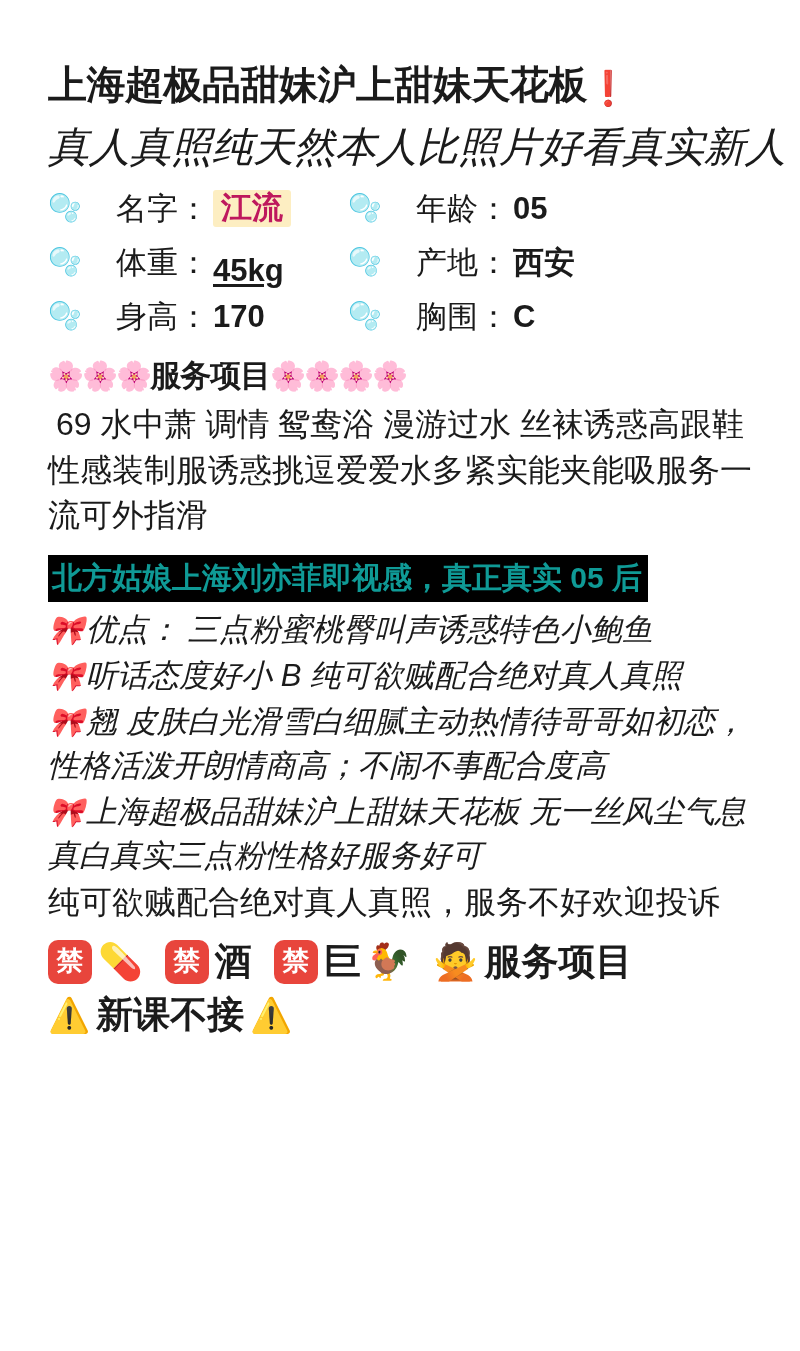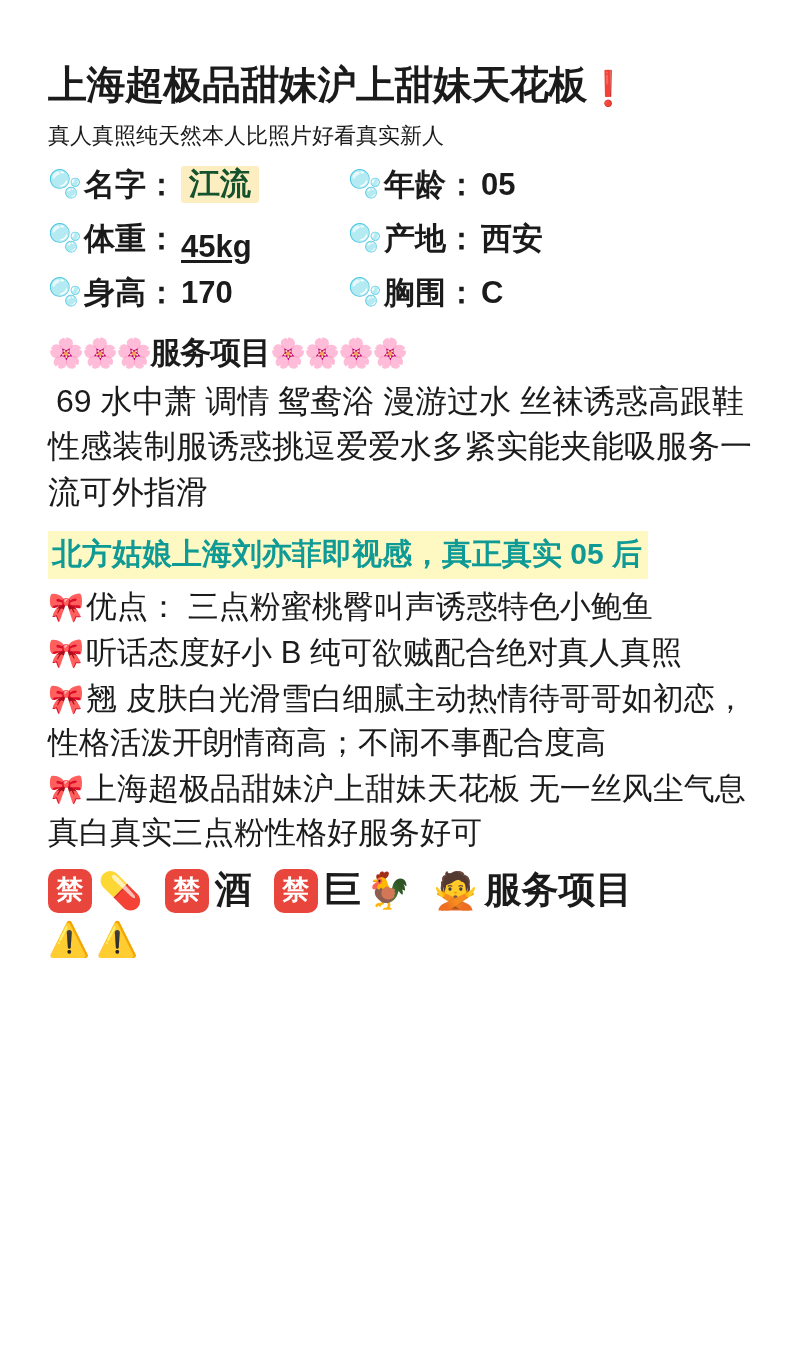--- a/index.html
+++ b/index.html
@@ -27,25 +27,26 @@
     letter-spacing: -0.5px;
     line-height: 1.18;
     margin: 0 0 14px 0;
     white-space: nowrap;
   }
   .title .excl {
     font-size: 34px;
     vertical-align: middle;
   }
   .subtitle {
-    font-size: 22px;
+    font-size: 41px;
     font-weight: 400;
     line-height: 1.25;
     margin: 0 0 8px 0;
     white-space: nowrap;
+    font-style: italic;
   }
   .info-grid {
     display: block;
     margin: 0 0 6px 0;
   }
   .info-row {
     display: flex;
     align-items: center;
     height: 54px;
   }
@@ -56,26 +57,26 @@
     line-height: 1;
   }
   .info-cell.first { width: 300px; }
   .bubble-icon {
     font-size: 27px;
     margin-right: 2px;
     display: inline-block;
     width: 34px;
     text-align: left;
   }
-  .info-label { font-weight: 700; }
+  .info-label { font-weight: 400; margin-left: 32px; }
   .info-value { font-weight: 700; margin-left: 4px; }
   .info-value.plain { font-weight: 700; }
   .highlight-name {
     background: #fdeec2;
-    color: #14532d;
+    color: #be185d;
     font-weight: 700;
     padding: 2px 8px 4px 8px;
     border-radius: 3px;
     margin-left: 4px;
   }
   .underline-val {
     text-decoration: underline;
     text-underline-offset: 3px;
     margin-top: 16px;
   }
@@ -90,34 +91,35 @@
   .body-text {
     font-size: 32px;
     line-height: 1.42;
     margin: 0 0 6px 0;
     font-weight: 400;
     word-break: break-all;
   }
   .body-text.indent { text-indent: 8px; }
   .hl-line {
     display: inline-block;
-    background: #fef9c3;
+    background: #000000;
     color: #0f9a96;
     font-size: 30px;
     font-weight: 700;
     line-height: 1.32;
     padding: 3px 6px 5px 4px;
     margin: 10px 0 6px 0;
     white-space: nowrap;
   }
   .bullet-block {
     font-size: 31px;
     line-height: 1.42;
     margin: 0 0 2px 0;
     word-break: break-all;
+    font-style: italic;
   }
   .bow { font-size: 29px; margin-right: 2px; }
   .ban-row {
     display: flex;
     align-items: center;
     font-size: 37px;
     font-weight: 700;
     margin: 14px 0 4px 0;
     gap: 6px;
     line-height: 1.1;
@@ -221,34 +223,36 @@
   </div>
 
   <div class="bullet-block">
     <span class="bow">🎀</span><span>翘 皮肤白光滑雪白细腻主动热情待哥哥如初恋，性格活泼开朗情商高；不闹不事配合度高</span>
   </div>
 
   <div class="bullet-block">
     <span class="bow">🎀</span><span>上海超极品甜妹沪上甜妹天花板 无一丝风尘气息真白真实三点粉性格好服务好可</span>
   </div>
 
+  <div class="body-text">纯可欲贼配合绝对真人真照，服务不好欢迎投诉</div>
 
   <div class="ban-row">
     <span class="ban-badge">禁</span>
     <span class="emoji-lg">💊</span>
     <span class="sp"></span>
     <span class="ban-badge">禁</span>
     <span class="ban-text">酒</span>
     <span class="sp"></span>
     <span class="ban-badge">禁</span>
     <span class="ban-text">巨</span>
     <span class="emoji-lg">🐓</span>
     <span class="sp"></span>
     <span class="emoji-lg">🙅</span>
     <span class="ban-text">服务项目</span>
   </div>
 
   <div class="warn-row">
     <span class="warn-icon">⚠️</span>
+    <span>新课不接</span>
     <span class="warn-icon">⚠️</span>
   </div>
 
 </div>
 
 </body></html>

